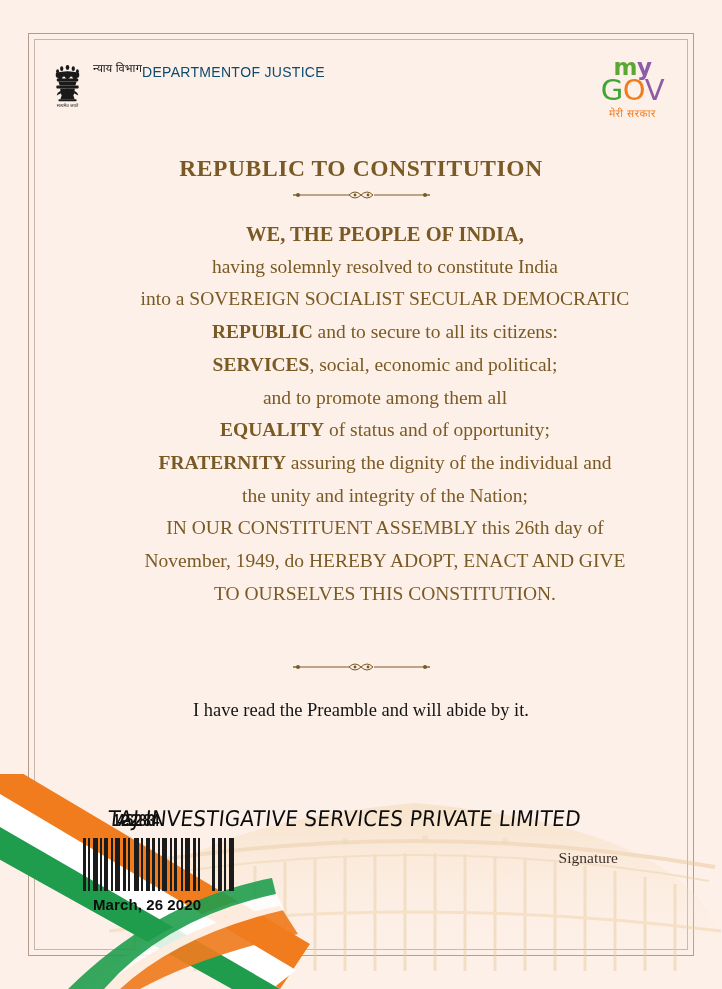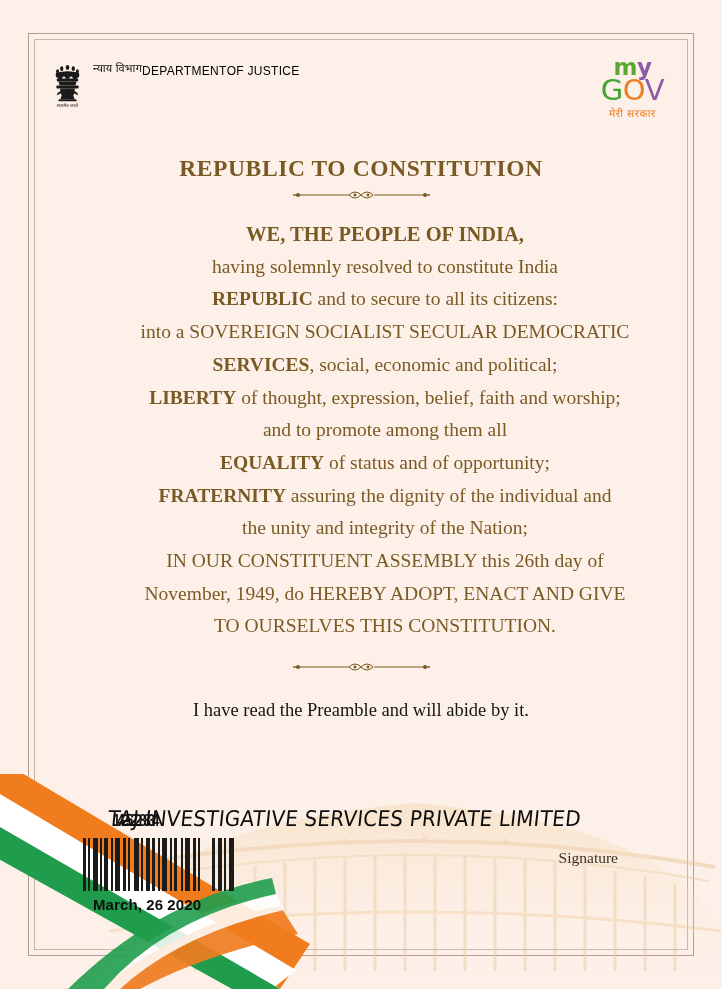--- a/index.html
+++ b/index.html
@@ -66,22 +66,22 @@
     padding-top: 1px;
   }
   .doj-hindi {
     font-family: "Liberation Sans", sans-serif;
     font-size: 11px;
     color: #111;
     letter-spacing: .2px;
   }
   .doj-en {
     font-family: "Liberation Sans", sans-serif;
-    font-size: 12px;
-    color: #000000;
+    font-size: 14px;
+    color: #0c4a6e;
     letter-spacing: .3px;
     margin-top: 2px;
   }
 
   .mygov-logo {
     position: absolute;
     right: 24px;
     top: 8px;
     text-align: center;
     line-height: 1;
@@ -299,24 +299,23 @@
           <rect x="4" y="8.3" width="5" height="1.4"></rect>
         <circle cx="136" cy="9" r="2"></circle>
           <rect x="136" y="8.3" width="5" height="1.4"></rect>
       </g>
     </svg>
   </div>
 
   <div class="preamble">
     <span class="ln ln-1"><b>WE, THE PEOPLE OF INDIA,</b><span></span></span>
     <span class="ln"><b></b><span>having solemnly resolved to constitute India</span></span>
+    <span class="ln"><b></b><span>into a SOVEREIGN SOCIALIST SECULAR DEMOCRATIC</span></span>
     <span class="ln"><b>REPUBLIC</b><span> and to secure to all its citizens:</span></span>
-    <span class="ln"><b></b><span>into a SOVEREIGN SOCIALIST SECULAR DEMOCRATIC</span></span>
     <span class="ln"><b>SERVICES</b><span>, social, economic and political;</span></span>
-    <span class="ln"><b>LIBERTY</b><span> of thought, expression, belief, faith and worship;</span></span>
     <span class="ln"><b></b><span>and to promote among them all</span></span>
     <span class="ln"><b>EQUALITY</b><span> of status and of opportunity;</span></span>
     <span class="ln"><b>FRATERNITY</b><span> assuring the dignity of the individual and</span></span>
     <span class="ln"><b></b><span>the unity and integrity of the Nation;</span></span>
     <span class="ln"><b></b><span>IN OUR CONSTITUENT ASSEMBLY this 26th day of</span></span>
     <span class="ln"><b></b><span>November, 1949, do HEREBY ADOPT, ENACT AND GIVE</span></span>
     <span class="ln"><b></b><span>TO OURSELVES THIS CONSTITUTION.</span></span>
   </div>
 
   <div class="ornament orn-bottom">

